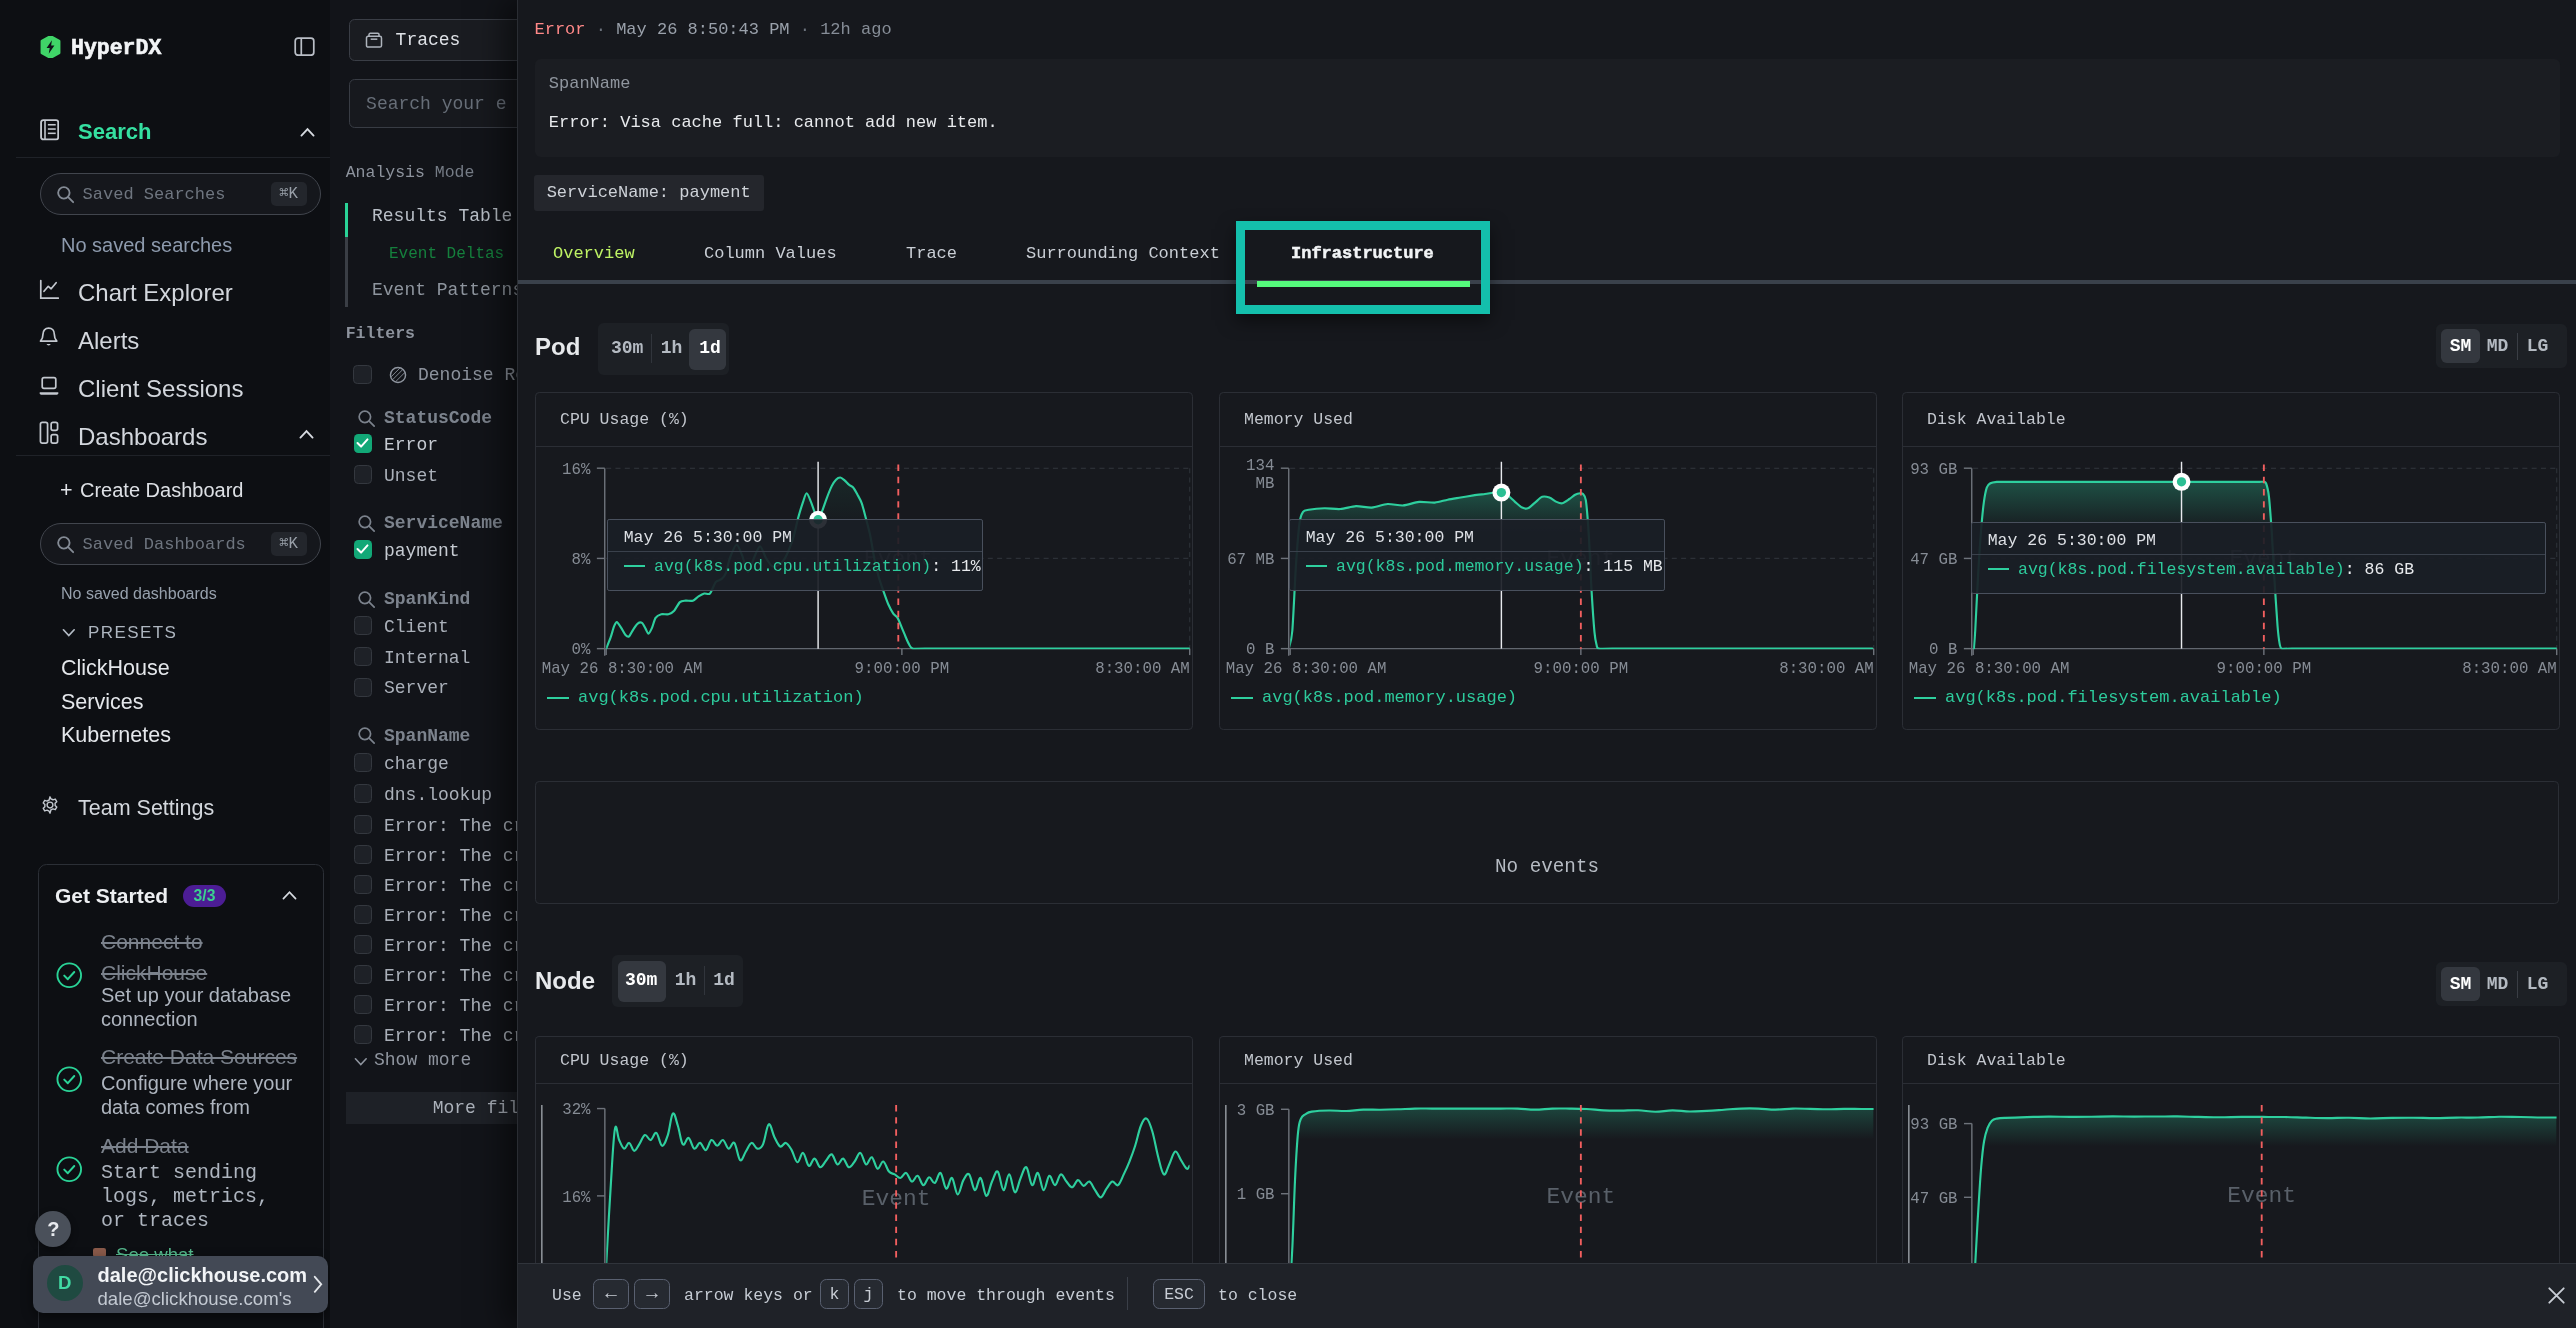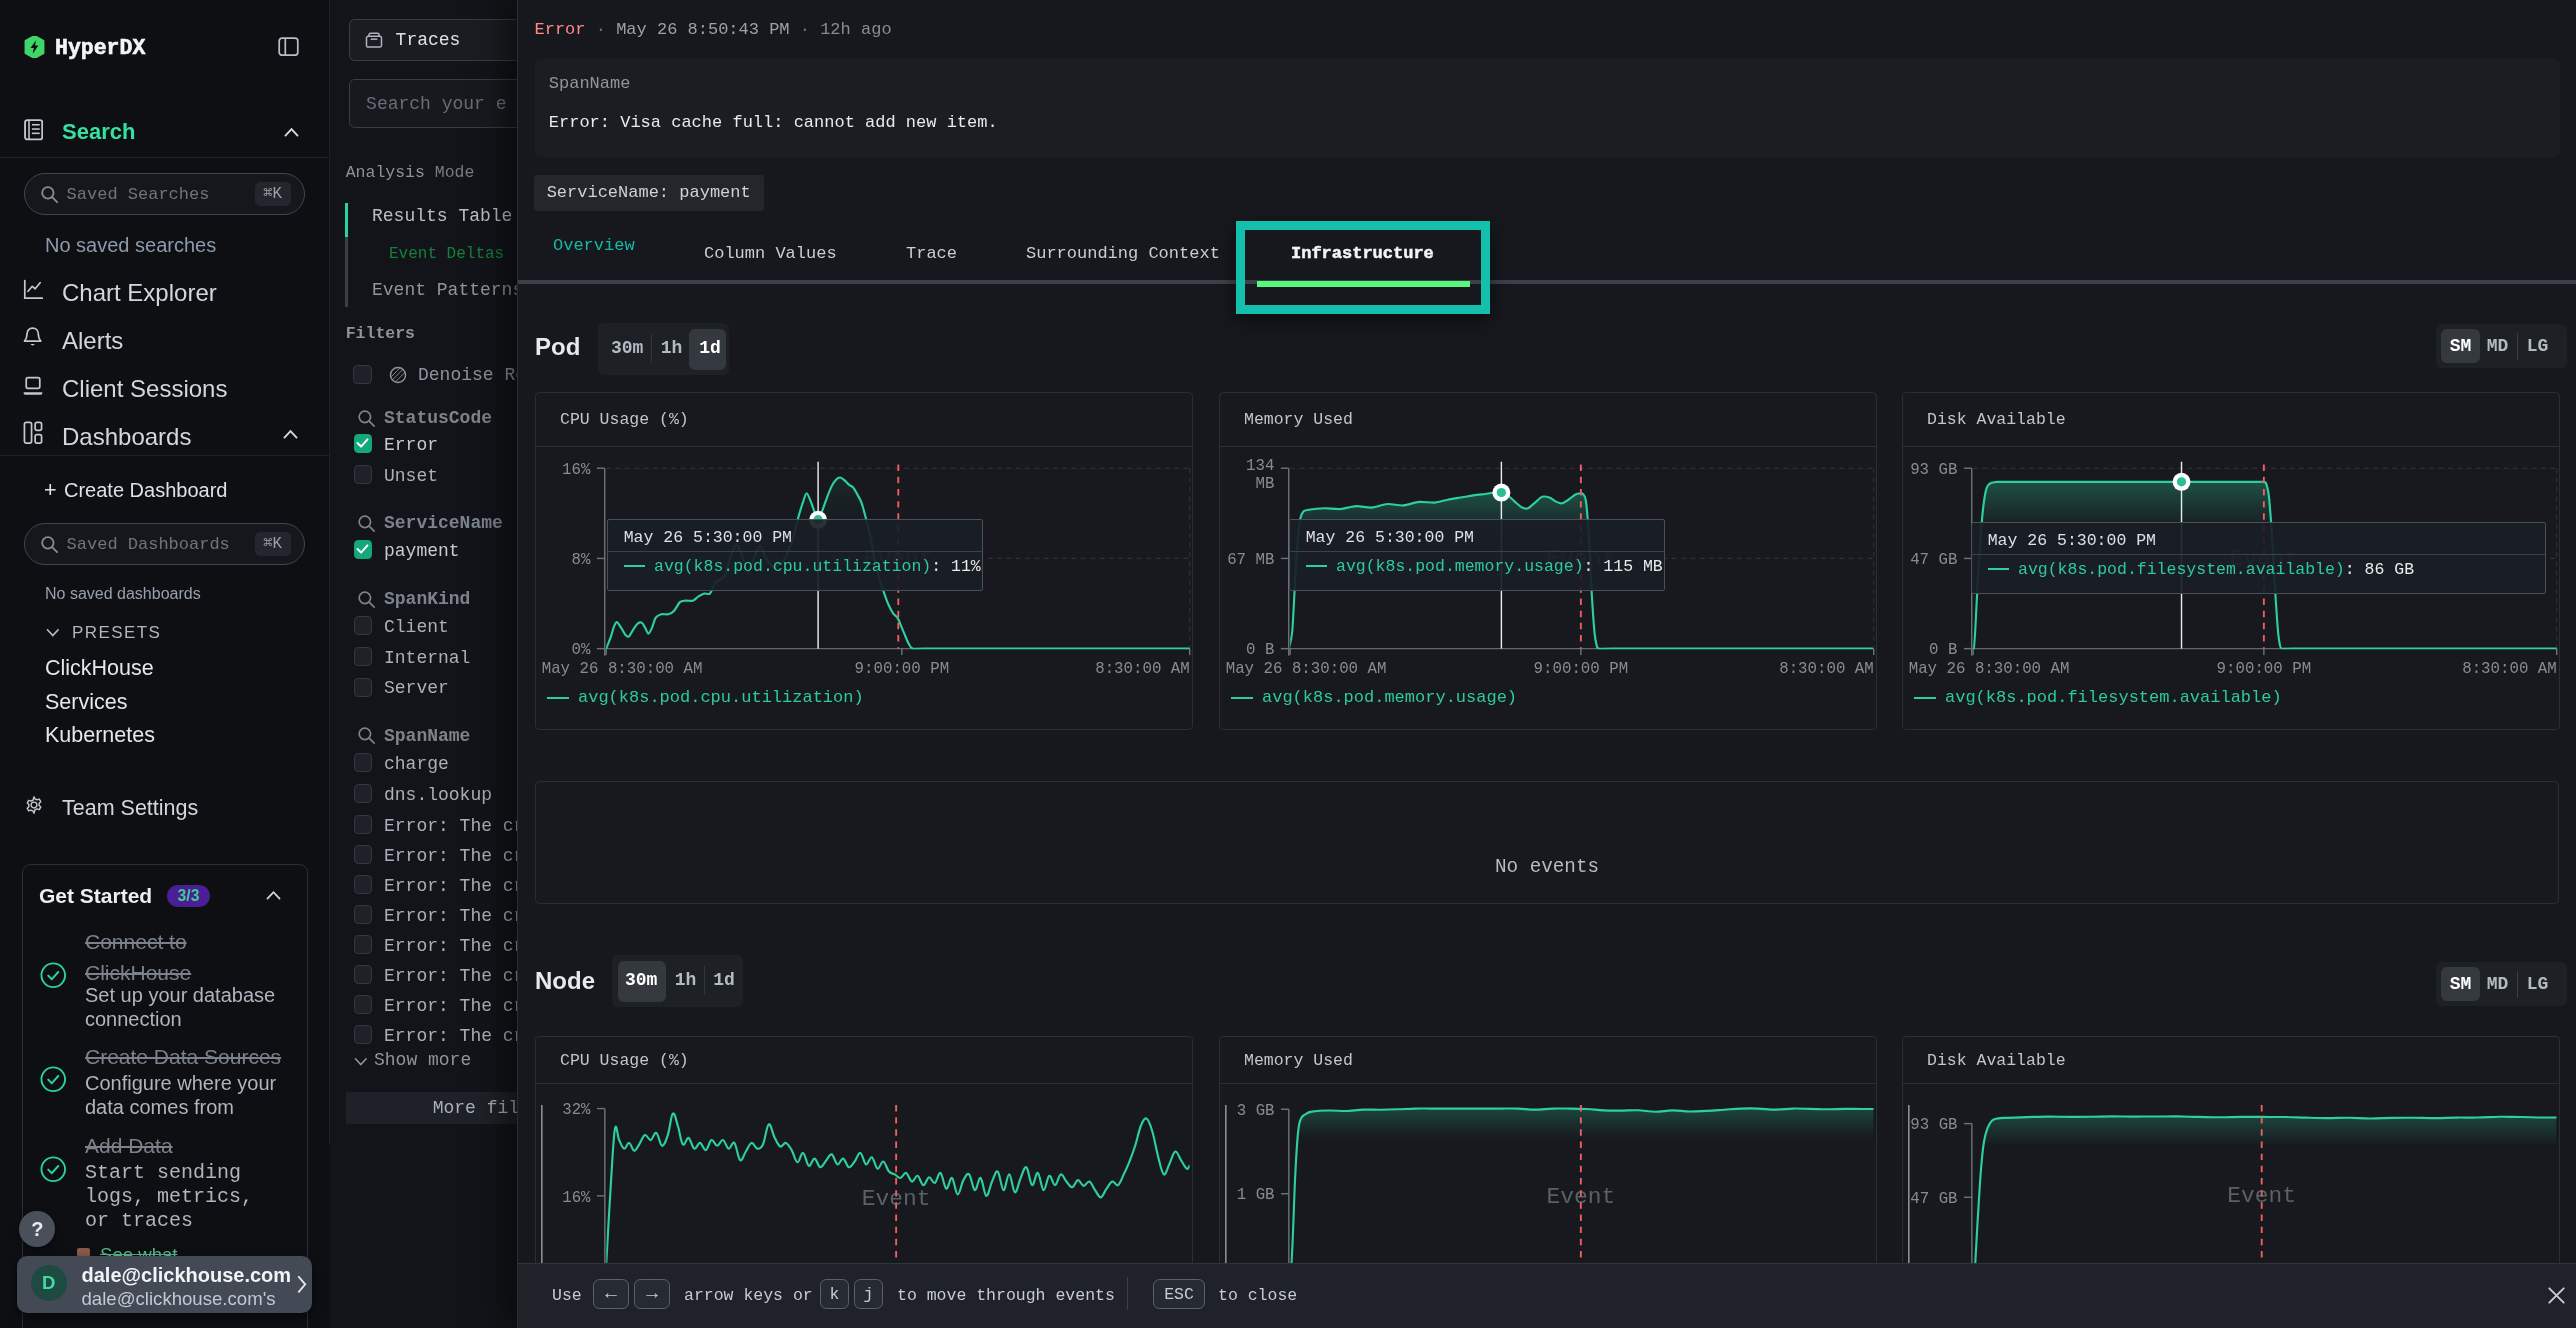--- a/index.html
+++ b/index.html
@@ -1,19 +1,19 @@
 <!DOCTYPE html>
 <html style="font-size:11.4px"><head><meta charset="utf-8"><style>
 *{margin:0;padding:0;box-sizing:border-box}
 html,body{width:2576px;height:1328px;overflow:hidden;background:#0d0f13;
 font-family:'Liberation Mono',monospace;-webkit-font-smoothing:antialiased}
 .abs{position:absolute}
 .mono{font-family:'Liberation Mono',monospace}
 .sans{font-family:'Liberation Sans',sans-serif}
-#sidebar{position:absolute;left:0;top:0;width:330px;height:1144px;background:#0d0f13;border-right:0.7px solid #1d2025}
+#sidebar{position:absolute;left:16px;top:0;width:330px;height:1144px;background:#0d0f13;border-right:0.7px solid #1d2025}
 #searchcol{position:absolute;left:330px;top:0;width:187px;height:1328px;background:#121419;overflow:hidden}
 #searchcol div{white-space:nowrap}
 #drawer{position:absolute;left:517px;top:0;width:2059px;height:1328px;background:#16181d;border-left:0.7px solid #2a2d33;box-shadow:-13px 0 29px rgba(0,0,0,.5)}
 .card{position:absolute;background:#17191e;border:0.7px solid #2b2e35;border-radius:4.3px}
 .chead{position:absolute;left:0;top:0;right:0;height:54px;border-bottom:0.7px solid #2b2e35;color:#c2c6cd;font-size:16.5px;line-height:54px;padding-left:24px}
 .navtxt{font-family:'Liberation Sans',sans-serif;font-size:24px;color:#d3d7dd}
 .kbd{position:absolute;border:1.4px solid #596070;border-radius:6.4px;background:#262a31;color:#c8cdd5;font-size:16.5px;text-align:center}
 svg{display:block}
 </style></head><body>
 <div id="sidebar">
@@ -225,21 +225,21 @@
   </div>
 <div id="drawer">
     <div class="abs mono" style="left:16.5px;top:20px;font-size:17px;color:#ff8888">Error</div>
     <div class="abs mono" style="left:16.5px;top:20px;font-size:17px;color:#9aa1ab"><span style="color:transparent">Error</span><span style="color:#6c737d"> ·&nbsp;</span>May 26 8:50:43 PM<span style="color:#6c737d"> ·&nbsp;</span><span style="color:#868d97">12h ago</span></div>
     <div class="abs" style="left:16.5px;top:59px;width:2025px;height:98px;background:#1b1d22;border-radius:5.7px">
 <div class="abs mono" style="left:14.3px;top:15px;font-size:17px;color:#8f959e">SpanName</div>
 <div class="abs mono" style="left:14.3px;top:54px;font-size:17px;color:#e8eaed">Error: Visa cache full: cannot add new item.</div>
 </div>
     <div class="abs mono" style="left:15.7px;top:175px;width:230px;height:36px;background:#24262c;border-radius:2.9px;font-size:17px;color:#ced2d8;line-height:36px;text-align:center">ServiceName: payment</div>
     <div class="abs" style="left:0;top:280px;width:2059px;height:3.6px;background:#3a414b"></div>
-    <div class="abs mono" style="left:35px;top:236px;font-size:17px;color:#14b8a6">Overview</div>
+    <div class="abs mono" style="left:35px;top:244px;font-size:17px;color:#bef264">Overview</div>
     <div class="abs mono" style="left:186px;top:244px;font-size:17px;color:#c9ced5">Column Values</div>
     <div class="abs mono" style="left:388px;top:244px;font-size:17px;color:#c9ced5">Trace</div>
     <div class="abs mono" style="left:508px;top:244px;font-size:17px;color:#c9ced5">Surrounding Context</div>
     <div class="abs" style="left:718px;top:221px;width:254px;height:93px;border:9.3px solid #14bfac;box-shadow:0 7.2px 17px rgba(0,0,0,.5)"></div>
     <div class="abs mono" style="left:773px;top:244px;font-size:17px;font-weight:bold;color:#f2f4f6;-webkit-text-stroke:0.5px #f2f4f6">Infrastructure</div>
     <div class="abs" style="left:739px;top:281px;width:213px;height:6.4px;background:#55f97c"></div>
     <div class="abs sans" style="left:17px;top:333px;font-size:24px;font-weight:bold;color:#e7e9ec">Pod</div>
     <div class="abs" style="left:80px;top:323px;width:131px;height:52px;background:#1d2025;border-radius:5.7px">
       <div class="abs" style="left:91px;top:5.7px;width:37px;height:41px;background:#34383f;border-radius:5.7px"></div>
       <div class="abs" style="left:53px;top:11.4px;width:1.4px;height:29px;background:#31353c"></div>

